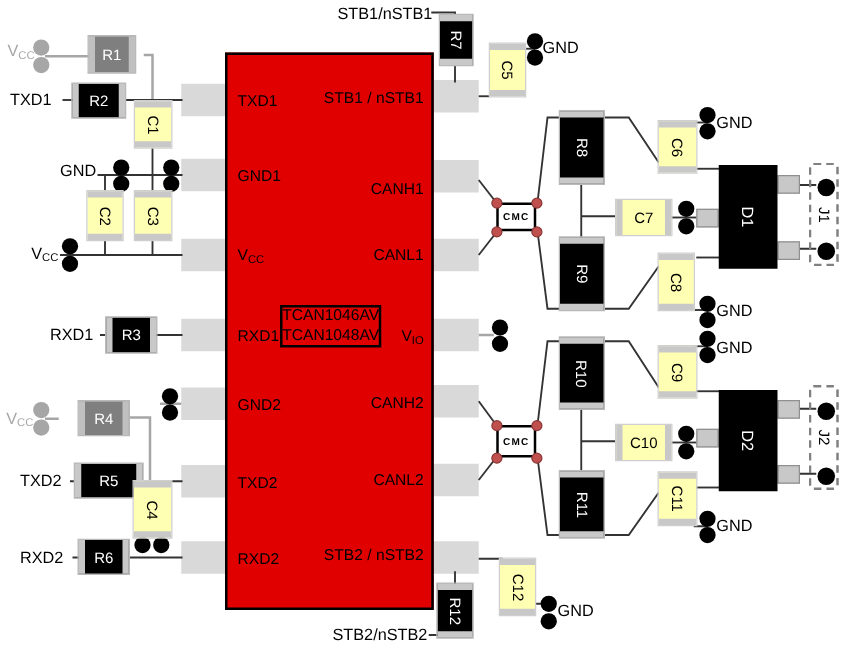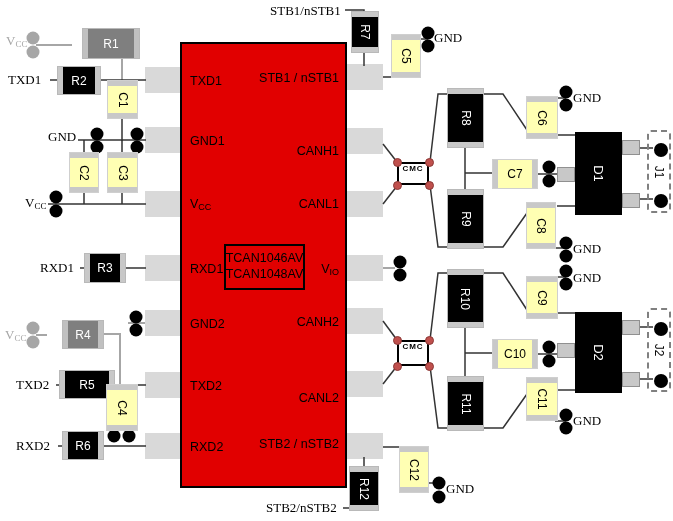--- a/index.html
+++ b/index.html
@@ -6,55 +6,55 @@
   body { background:#fff; font-family:"Liberation Sans", sans-serif; }
   #canvas { position:relative; width:673px; height:521px; background:#fff; overflow:hidden; }
 
   .pad { position:absolute; width:37px; height:26px; background:#d9d9d9; z-index:1; }
 
   #ic { position:absolute; left:180px; top:42px; width:167px; height:446px;
         background:#e10000; border:2px solid #000; z-index:2; }
   .icpin { position:absolute; font-size:12.5px; color:#000; white-space:nowrap; }
   .icpin.l { left:8px; }
   .icpin.r { right:6px; }
-  #partbox { position:absolute; left:42px; top:200px; width:81px; height:46px;
+  #partbox { position:absolute; left:42px; top:200px; width:81px; height:34px;
              border:2px solid #000; display:flex; flex-direction:column;
              align-items:center; justify-content:center; font-size:12.5px; line-height:1.25; }
 
   svg#wires { position:absolute; left:0; top:0; z-index:3; }
 
   .res { position:absolute; display:flex; align-items:center; justify-content:center;
          color:#fff; font-size:12px; z-index:4; outline:1px solid #b9b9b9; background:#000; }
   .res.h { border-left:5px solid #c8c8c8; border-right:5px solid #c8c8c8; }
   .res.v { border-top:5px solid #c8c8c8; border-bottom:5px solid #c8c8c8; }
   .res.gray { background:#7f7f7f; }
   .res.h.gray { border-left-color:#c0c0c0; border-right-color:#c0c0c0; }
 
   .cap { position:absolute; display:flex; align-items:center; justify-content:center;
          color:#000; font-size:12px; background:#ffffb3; z-index:4; outline:1px solid #cfcfcf; }
   .cap.v { border-top:5px solid #c8c8c8; border-bottom:5px solid #c8c8c8; }
   .cap.h { border-left:5px solid #c8c8c8; border-right:5px solid #c8c8c8; }
 
   .vlabel { transform:rotate(90deg); white-space:nowrap; }
 
   .choke { position:absolute; background:#fff; border:2px solid #000; z-index:4;
-           display:flex; align-items:flex-start; justify-content:center;
+           display:flex; align-items:center; justify-content:center;
            font-size:8px; font-weight:bold; letter-spacing:1px; }
   .chokedot { position:absolute; width:9px; height:9px; border-radius:50%;
               background:#c0504d; border:1px solid #8c3836; z-index:6; }
 
   .tab { position:absolute; background:#c8c8c8; border:1px solid #909090; z-index:4; }
   .dblock { position:absolute; background:#000; color:#fff; display:flex;
             align-items:center; justify-content:center; font-size:13px; z-index:5; }
 
   .jbox { position:absolute; border:2px dashed #808080; border-radius:4px; z-index:4;
           display:flex; align-items:center; justify-content:center; font-size:12px; }
   .jpin { position:absolute; left:5px; width:14px; height:14px; border-radius:50%; background:#000; }
 
-  .netlbl { position:absolute; font-size:13px; color:#000; white-space:nowrap; z-index:4;font-family:Liberation Serif, serif; }
+  .netlbl { position:absolute; font-size:13px; color:#000; white-space:nowrap; z-index:4; }
   .netlbl.gray { color:#a6a6a6; }
   .sub { font-size:9px; vertical-align:-2px; }
 </style>
 </head>
 <body>
 
 <div id="canvas">
 
   <div class="pad" style="left:145px;top:67px"></div>
   <div class="pad" style="left:145px;top:127px"></div>
@@ -168,29 +168,29 @@
     <div class="icpin l" style="top:153px"><span>V</span><span class="sub">CC</span></div>
     <div class="icpin l" style="top:218px">RXD1</div>
     <div class="icpin l" style="top:273px">GND2</div>
     <div class="icpin l" style="top:335px">TXD2</div>
     <div class="icpin l" style="top:396px">RXD2</div>
     <div class="icpin r" style="top:27px">STB1 / nSTB1</div>
     <div class="icpin r" style="top:100px">CANH1</div>
     <div class="icpin r" style="top:153px">CANL1</div>
     <div class="icpin r" style="top:218px"><span>V</span><span class="sub">IO</span></div>
     <div class="icpin r" style="top:271px">CANH2</div>
-    <div class="icpin r" style="top:347px">CANL2</div>
+    <div class="icpin r" style="top:333px">CANL2</div>
     <div class="icpin r" style="top:393px">STB2 / nSTB2</div>
     <div id="partbox">
       <span>TCAN1046AV</span>
       <span>TCAN1048AV</span>
     </div>
   </div>
 
-  <div class="res h gray" style="left:83px;top:29px;width:56px;height:29px">
+  <div class="res h gray" style="left:71px;top:29px;width:37px;height:29px">
       <span>R1</span>
     </div>
   <div class="res h" style="left:58px;top:67px;width:42px;height:27px">
       <span>R2</span>
     </div>
   <div class="res h" style="left:85px;top:254px;width:40px;height:28px">
       <span>R3</span>
     </div>
   <div class="res h gray" style="left:63px;top:321px;width:40px;height:27px">
       <span>R4</span>

